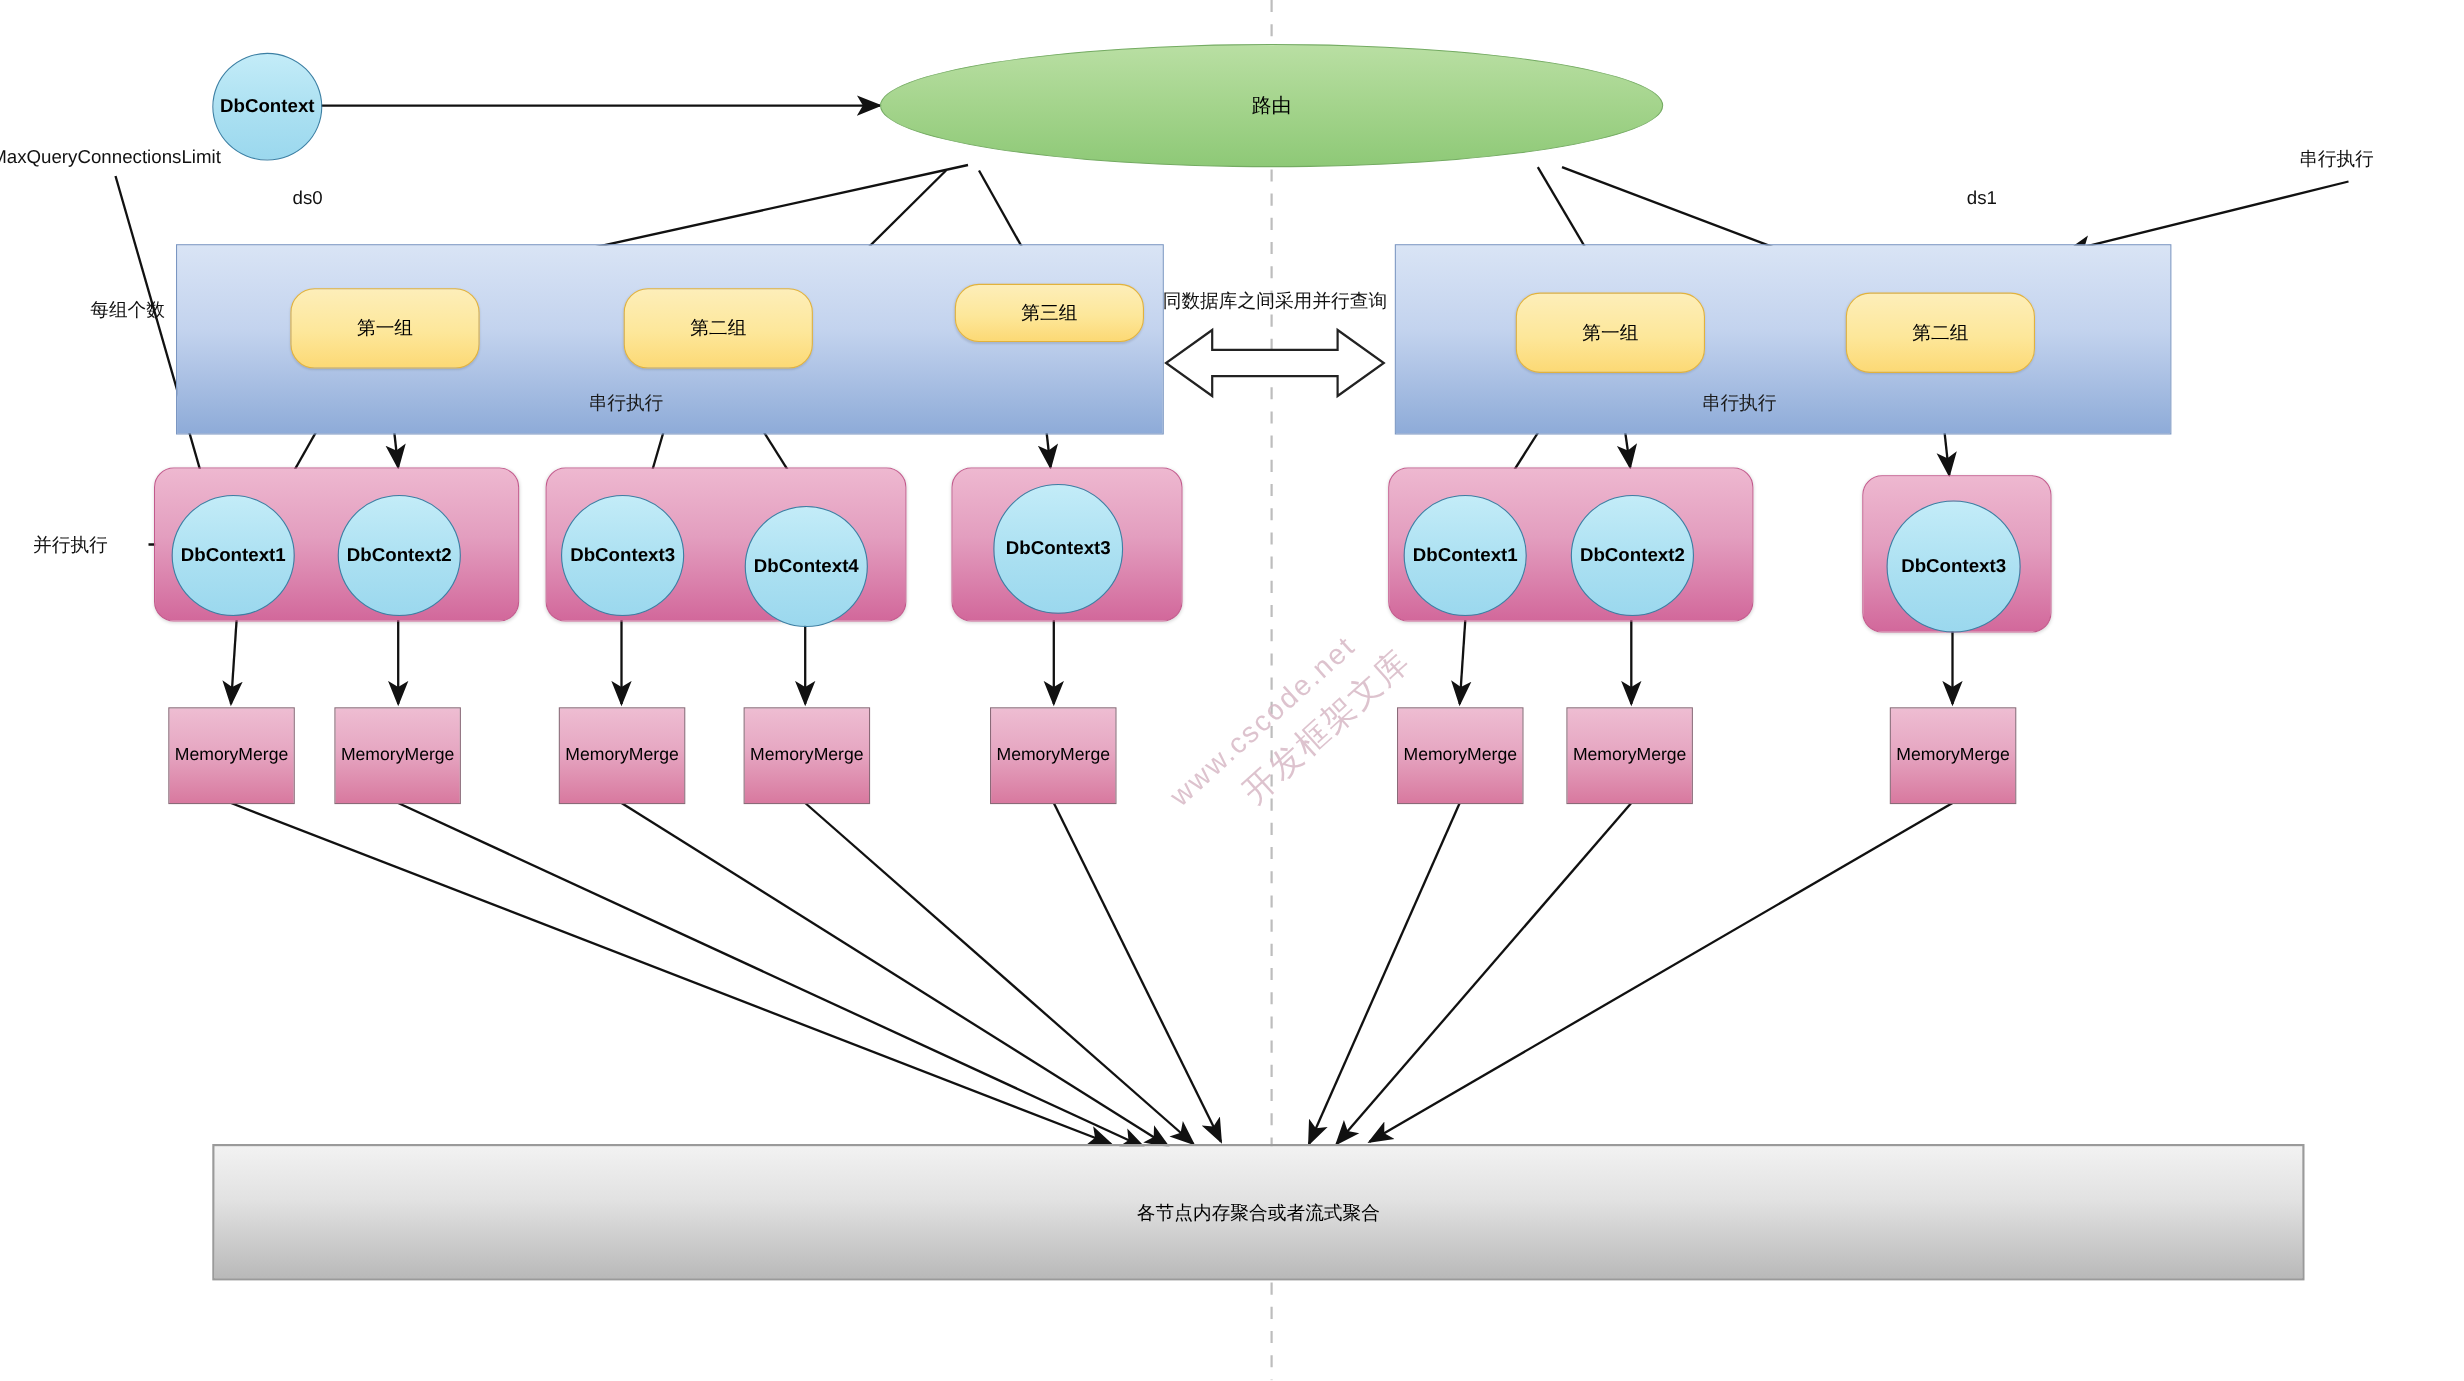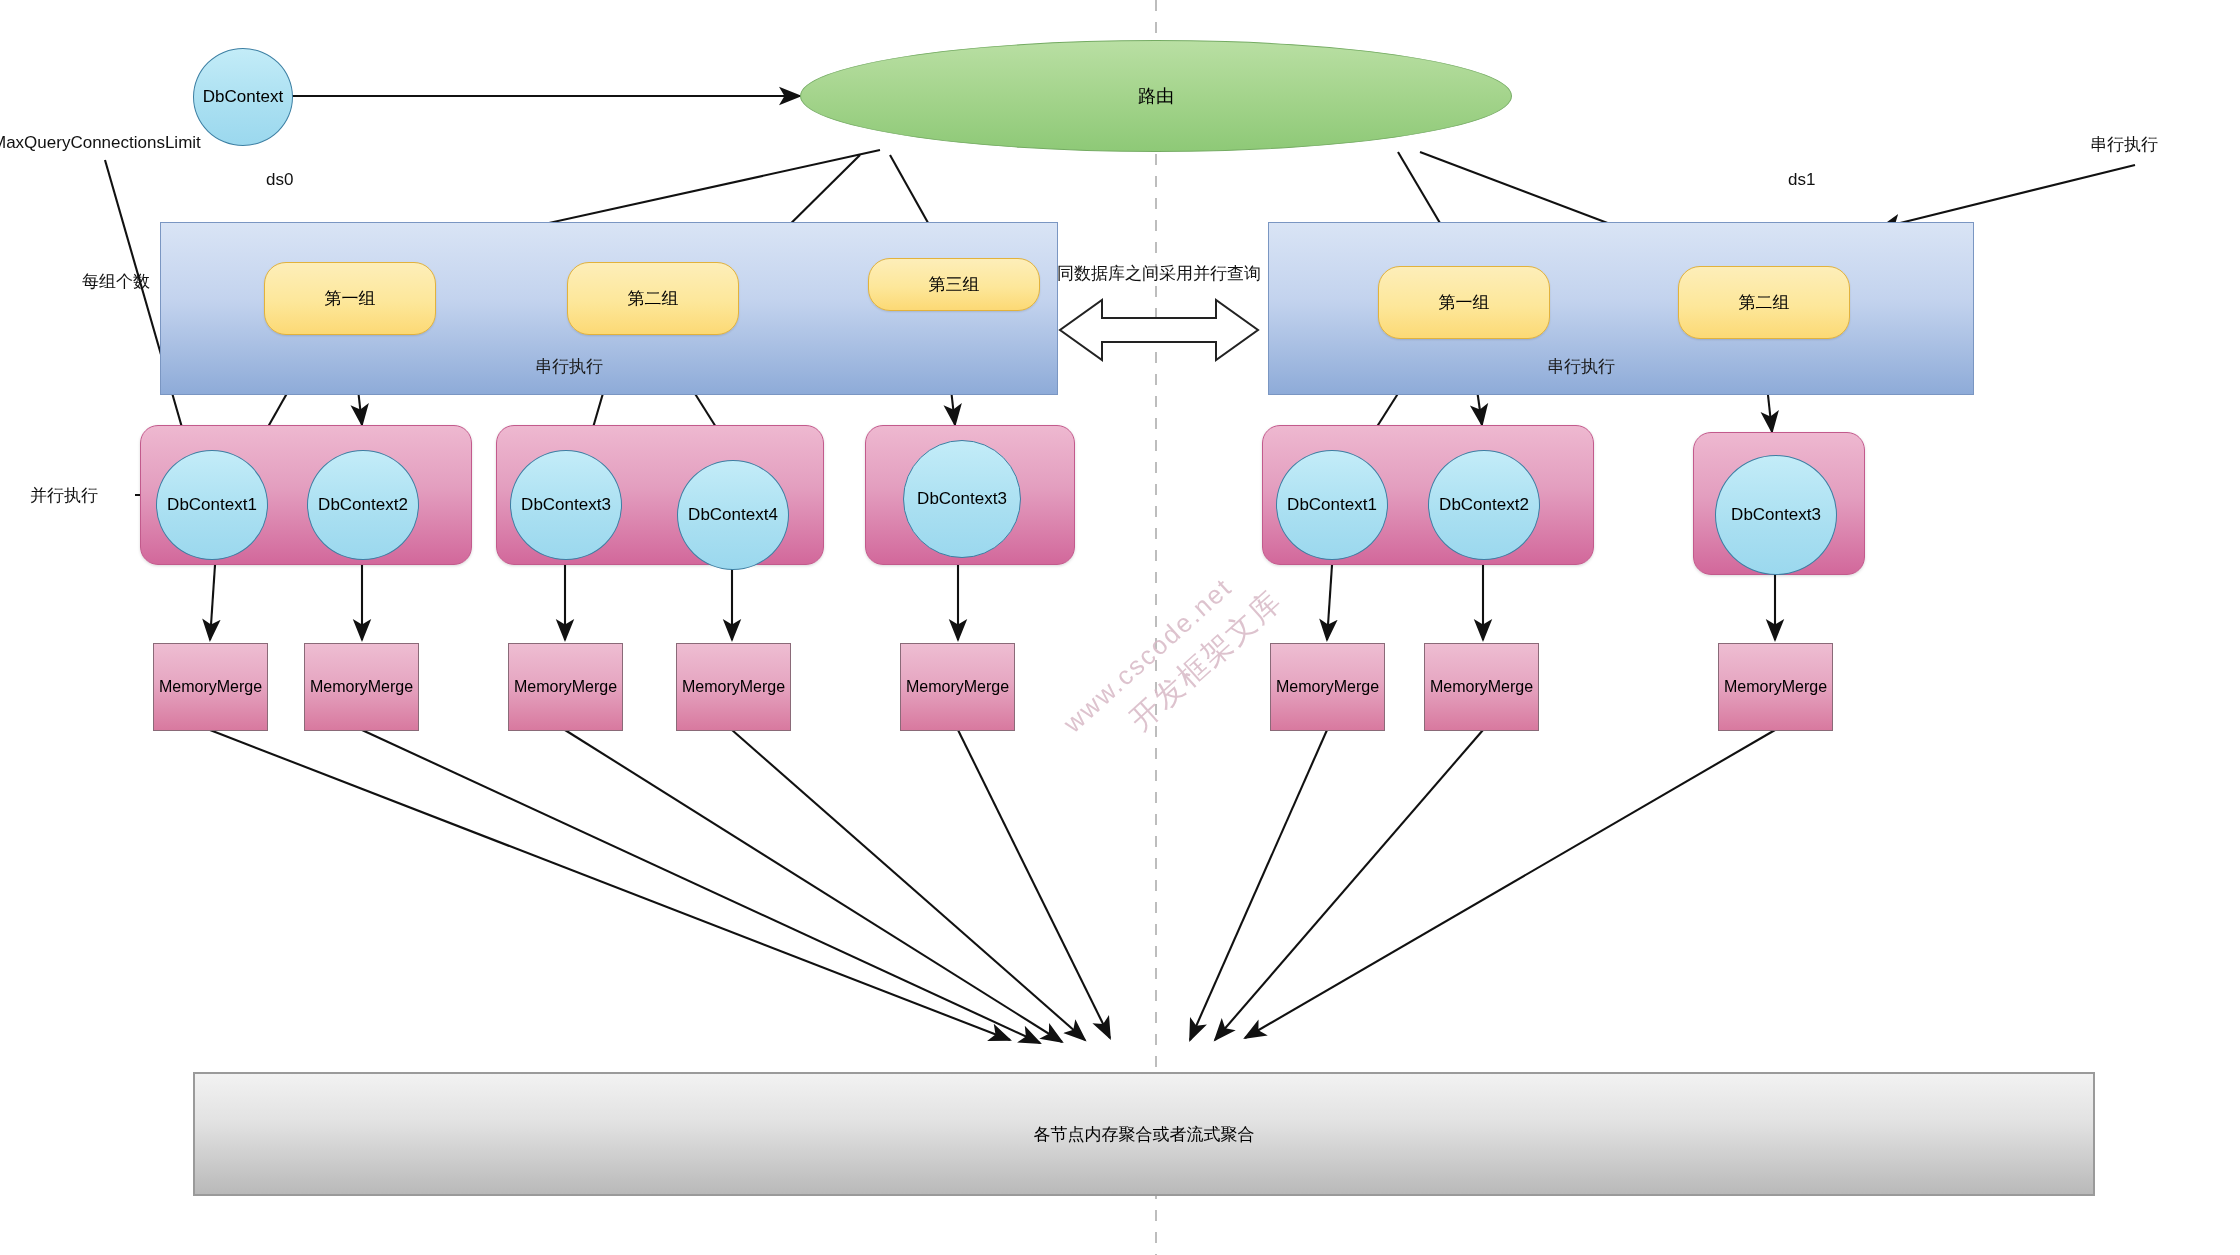--- a/index.html
+++ b/index.html
@@ -63,40 +63,40 @@
     box-shadow: 0 1px 3px rgba(0,0,0,0.15);
   }
   
   .circle {
     background: #ade3f4;
     background: linear-gradient(180deg, #c3ecf8 0%, #a9dff1 60%, #9bd8ee 100%);
     border: 1px solid #3c7fa3;
     border-radius: 50%;
     font-size: 17px;
     color: #000;
+    font-weight: bold;
   }
   
   .ellipse {
     background: linear-gradient(180deg, #b9dfa3 0%, #a4d48c 50%, #8ec977 100%);
     border: 1px solid #74ab62;
     border-radius: 50%;
     font-size: 18px;
   }
   
   .merge-box {
     background: linear-gradient(180deg, #eebdd2 0%, #e6a7c2 45%, #d8799f 100%);
     border: 1px solid #8a6a78;
     font-size: 16px;
   }
   
   .agg-box {
     background: linear-gradient(180deg, #f2f2f2 0%, #e2e2e2 40%, #b9b9b9 100%);
     border: 2px solid #9a9a9a;
     font-size: 17px;
-    margin-top: 32px;
   }
   .plain-label {
     position: absolute;
     font-size: 17px;
     color: #111;
     white-space: nowrap;
   }
   .watermark {
     position: absolute;
     color: #d8b9c6;

